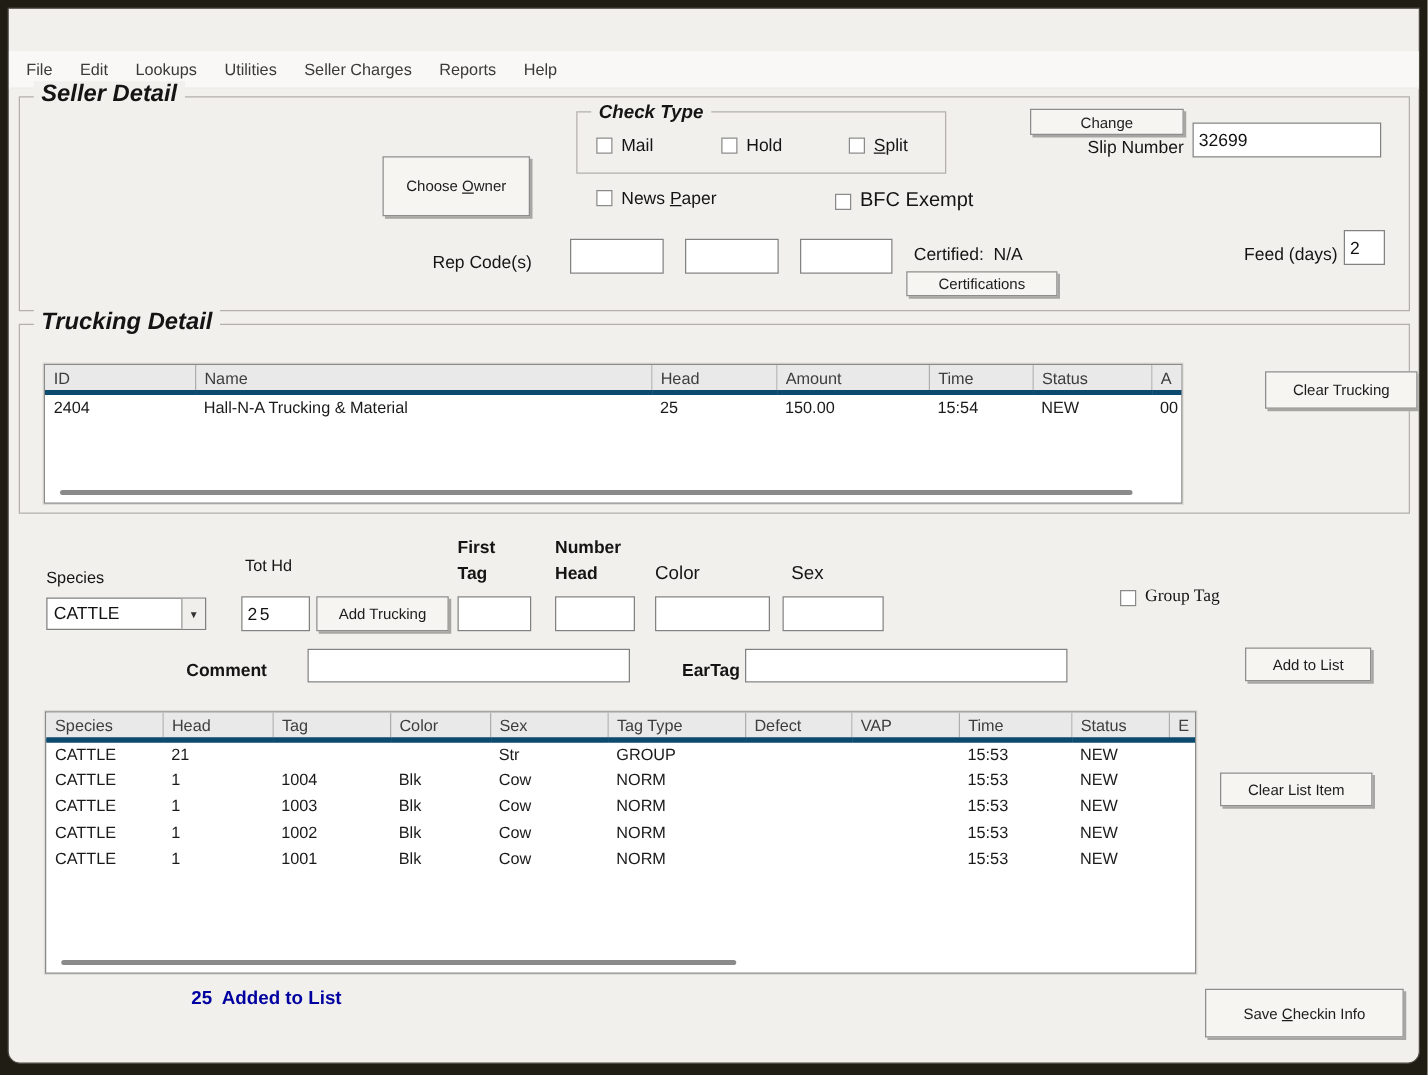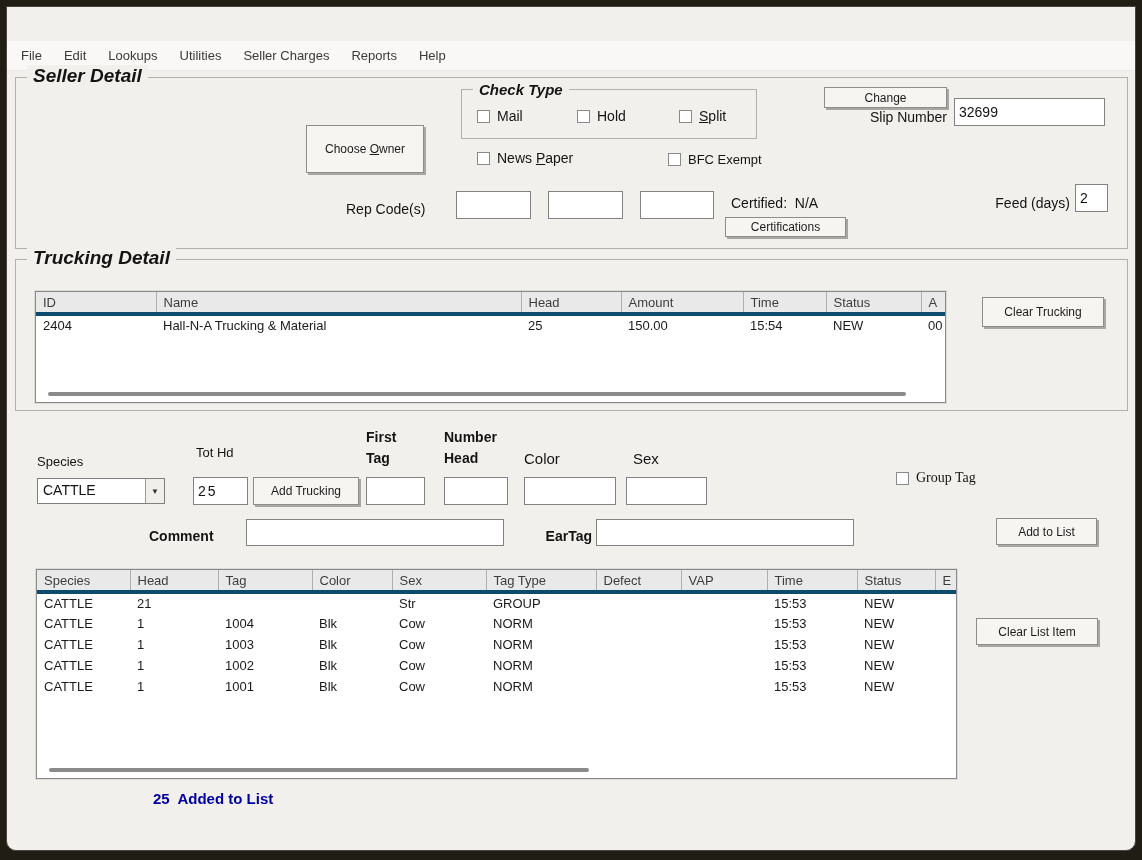--- a/index.html
+++ b/index.html
@@ -107,21 +107,21 @@
   </label>
   <label class="cbrow" style="left:672px; top:101px;">
     <span class="cb"></span>
     <span><span></span><u>S</u><span>plit</span></span>
   </label>
 
   <label class="cbrow" style="left:470px; top:143px;">
     <span class="cb"></span>
     <span><span>News </span><u>P</u><span>aper</span></span>
   </label>
-  <label class="cbrow" style="left:661px; top:145px; font-size:13px;">
+  <label class="cbrow" style="left:661px; top:145px; font-size:16px;">
     <span class="cb"></span>
     <span>BFC Exempt</span>
   </label>
 
   <div class="btn" style="left:817px; top:80px; width:123px; height:21px;">Change</div>
   <span class="label" style="left:820px; top:102px; width:120px; text-align:right;">Slip Number</span>
   <input class="field" style="left: 947px; top: 91px; width: 151px; height: 28px;" value="32699">
 
   <span class="label" style="left:339px; top:194px;">Rep Code(s)</span>
   <input class="field" style="left: 449px; top: 184px; width: 75px; height: 28px;" value="">
@@ -166,21 +166,21 @@
             <td class="c2">25</td>
             <td class="c3">150.00</td>
             <td class="c4">15:54</td>
             <td class="c5">NEW</td>
             <td class="c6">00</td>
           </tr>
         </tbody>
     </table>
     <div class="scroll-thumb" style="left:12px; top:100px; width:858px;"></div>
   </div>
-  <div class="btn" style="left:975px; top:290px; width:122px; height:30px;">Clear Trucking</div>
+  <div class="btn" style="left:1005px; top:290px; width:122px; height:30px;">Clear Trucking</div>
 
   <span class="label sm" style="left:30px; top:447px;">Species</span>
   <div class="combo" style="left:30px; top:471px; width:128px; height:26px;">
     <span class="val">CATTLE</span>
     <span class="drop">▼</span>
   </div>
 
   <span class="label sm" style="left:189px; top:438px;">Tot Hd</span>
   <input class="field" style="left: 186px; top: 470px; width: 55px; height: 28px; letter-spacing: 2px;" value="25">
 
@@ -310,14 +310,17 @@
             <td class="c10"></td>
           </tr>
         </tbody>
     </table>
     <div class="scroll-thumb" style="left:12px; top:198px; width:540px;"></div>
   </div>
   <div class="btn" style="left:969px; top:611px; width:122px; height:27px;">Clear List Item</div>
 
   <span class="status-msg" style="left:146px; top:783px;">25  Added to List</span>
 
+  <div class="btn" style="left:957px; top:784px; width:159px; height:39px;">
+      <span><span>Save </span><u>C</u><span>heckin Info</span></span>
+    </div>
 
 </div>
 
 </body></html>

